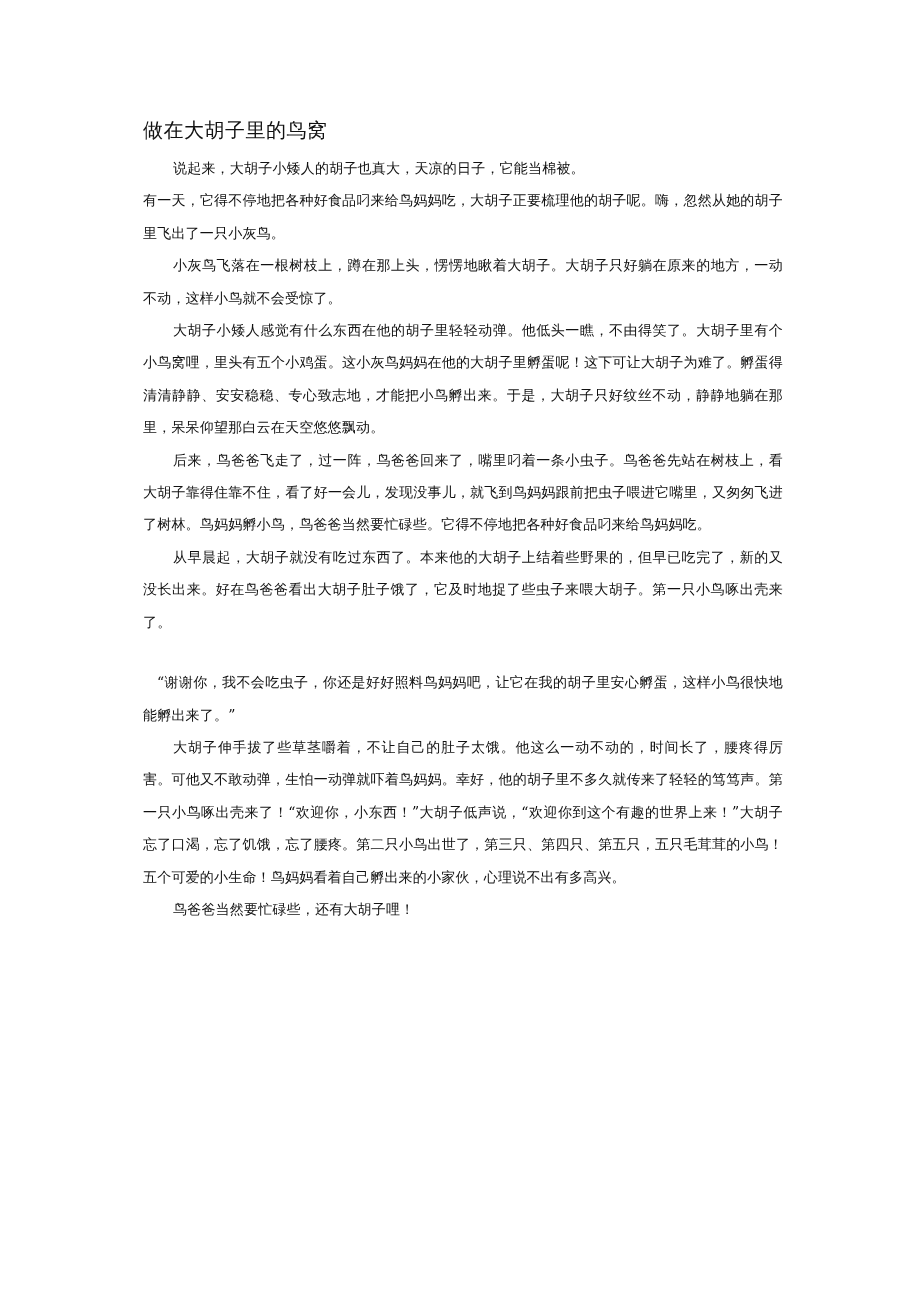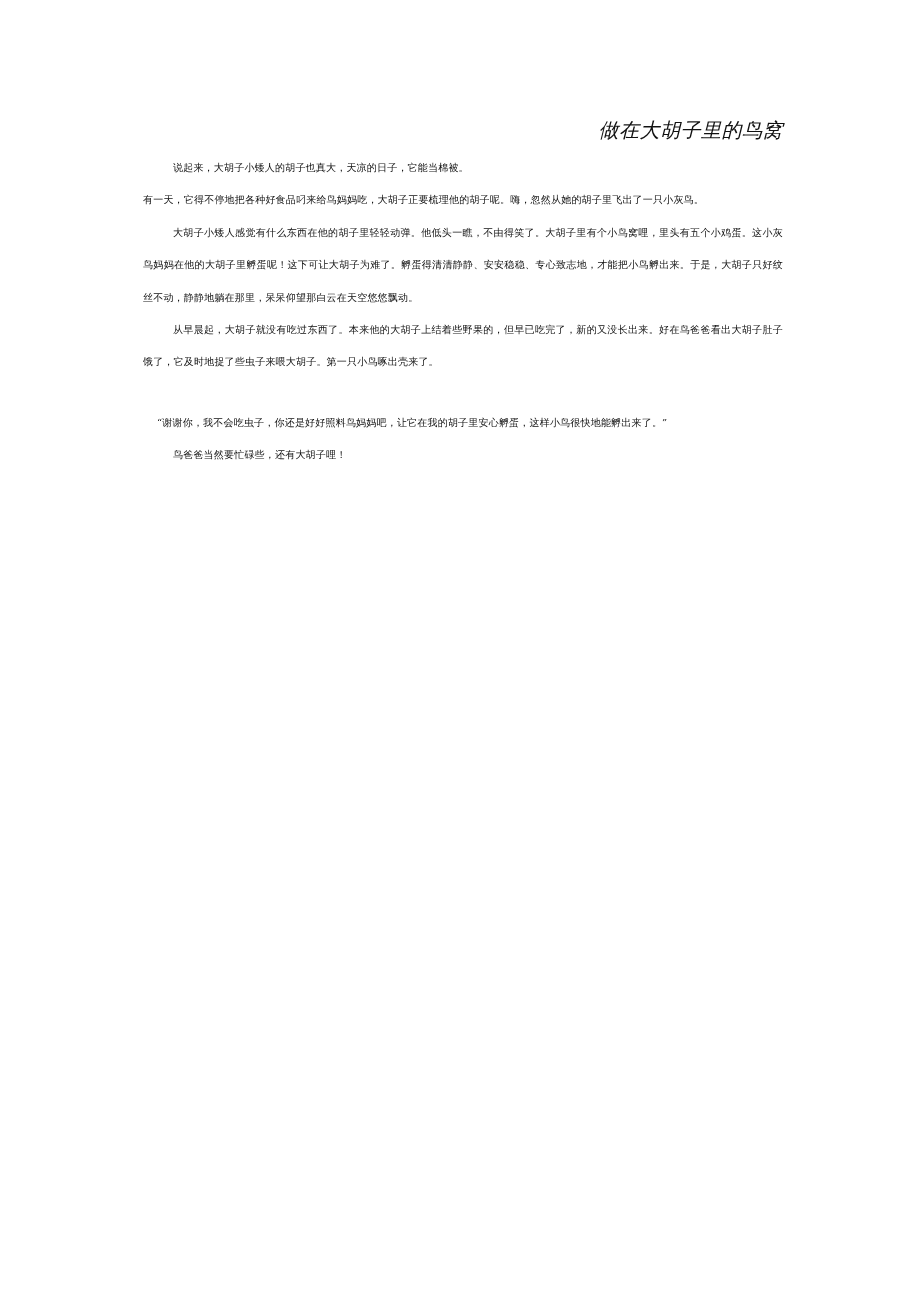--- a/index.html
+++ b/index.html
@@ -17,30 +17,29 @@
       position: absolute;
       left: 143px;
       top: 113px;
       width: 640px;
       color: #111111;
     }
     .title {
       font-family: "DejaVu Sans", "Liberation Sans", sans-serif;
       font-size: 20px;
       font-weight: normal;
-      text-align: right;
+      text-align: left;
       margin: 0 0 5px 0;
       height: 34px;
       line-height: 34px;
       letter-spacing: 0.5px;
-      font-style: italic;
     }
     .para {
       font-family: "DejaVu Serif", "Liberation Serif", serif;
-      font-size: 10px;
+      font-size: 14px;
       line-height: 32.4px;
       margin: 0;
       text-align: justify;
       text-justify: inter-character;
       letter-spacing: 0.2px;
     }
     .para.indent {
       text-indent: 30px;
     }
     .para.quote {
@@ -49,17 +48,20 @@
     }
   </style>
 </head>
 <body>
 
 <div class="page">
   <h1 class="title">做在大胡子里的鸟窝</h1>
 
   <p class="para indent">说起来，大胡子小矮人的胡子也真大，天凉的日子，它能当棉被。</p>
   <p class="para">有一天，它得不停地把各种好食品叼来给鸟妈妈吃，大胡子正要梳理他的胡子呢。嗨，忽然从她的胡子里飞出了一只小灰鸟。</p>
+  <p class="para indent">小灰鸟飞落在一根树枝上，蹲在那上头，愣愣地瞅着大胡子。大胡子只好躺在原来的地方，一动不动，这样小鸟就不会受惊了。</p>
   <p class="para indent">大胡子小矮人感觉有什么东西在他的胡子里轻轻动弹。他低头一瞧，不由得笑了。大胡子里有个小鸟窝哩，里头有五个小鸡蛋。这小灰鸟妈妈在他的大胡子里孵蛋呢！这下可让大胡子为难了。孵蛋得清清静静、安安稳稳、专心致志地，才能把小鸟孵出来。于是，大胡子只好纹丝不动，静静地躺在那里，呆呆仰望那白云在天空悠悠飘动。</p>
+  <p class="para indent">后来，鸟爸爸飞走了，过一阵，鸟爸爸回来了，嘴里叼着一条小虫子。鸟爸爸先站在树枝上，看大胡子靠得住靠不住，看了好一会儿，发现没事儿，就飞到鸟妈妈跟前把虫子喂进它嘴里，又匆匆飞进了树林。鸟妈妈孵小鸟，鸟爸爸当然要忙碌些。它得不停地把各种好食品叼来给鸟妈妈吃。</p>
   <p class="para indent">从早晨起，大胡子就没有吃过东西了。本来他的大胡子上结着些野果的，但早已吃完了，新的又没长出来。好在鸟爸爸看出大胡子肚子饿了，它及时地捉了些虫子来喂大胡子。第一只小鸟啄出壳来了。</p>
   <p class="para quote">“谢谢你，我不会吃虫子，你还是好好照料鸟妈妈吧，让它在我的胡子里安心孵蛋，这样小鸟很快地能孵出来了。”</p>
+  <p class="para indent">大胡子伸手拔了些草茎嚼着，不让自己的肚子太饿。他这么一动不动的，时间长了，腰疼得厉害。可他又不敢动弹，生怕一动弹就吓着鸟妈妈。幸好，他的胡子里不多久就传来了轻轻的笃笃声。第一只小鸟啄出壳来了！“欢迎你，小东西！”大胡子低声说，“欢迎你到这个有趣的世界上来！”大胡子忘了口渴，忘了饥饿，忘了腰疼。第二只小鸟出世了，第三只、第四只、第五只，五只毛茸茸的小鸟！五个可爱的小生命！鸟妈妈看着自己孵出来的小家伙，心理说不出有多高兴。</p>
   <p class="para indent">鸟爸爸当然要忙碌些，还有大胡子哩！</p>
 </div>
 
 </body></html>

